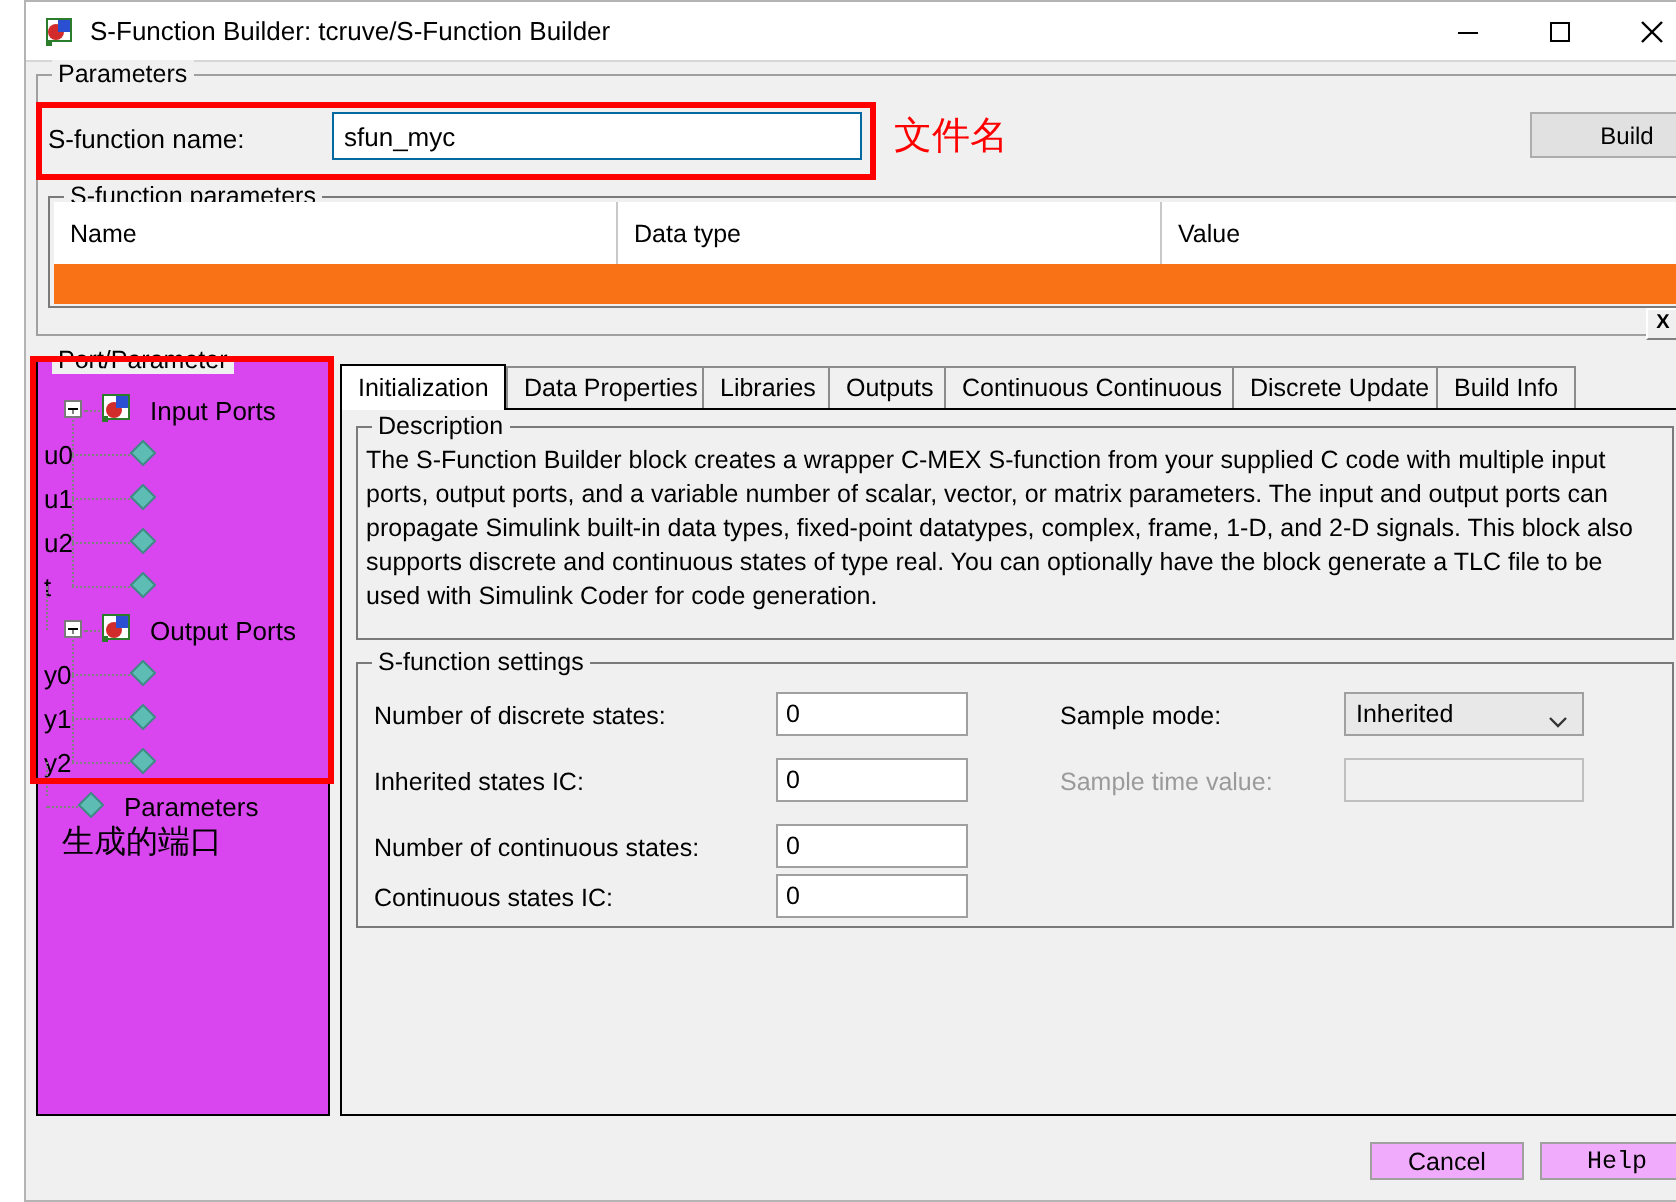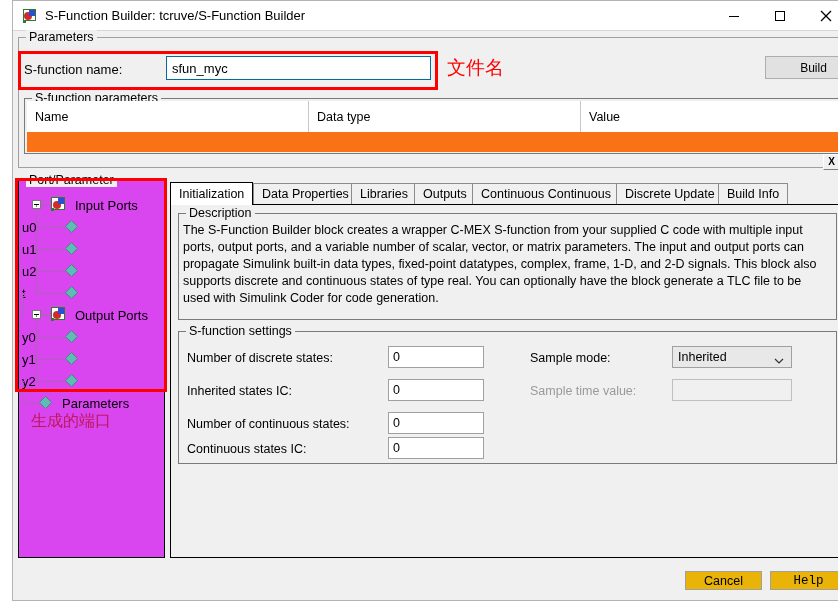--- a/index.html
+++ b/index.html
@@ -219,21 +219,21 @@
     border-top: 1px dotted #808080;
   }
   .dash-v {
     position: absolute;
     border-left: 1px dotted #808080;
   }
 
   .cn-annot-ports {
     position: absolute;
     left: 18px; top: 410px;
-    color: #be185d;
+    color: #000000;
     font-size: 16px;
     font-family: "DejaVu Sans", sans-serif;
     white-space: nowrap;
   }
 
   
   .tabstrip {
     position: absolute;
     left: 157px; top: 181px;
     width: 675px; height: 22px;
@@ -334,21 +334,21 @@
     width: 120px; height: 22px;
     background: #f0f0f0;
     border: 1px solid #c0c0c0;
     box-sizing: border-box;
   }
 
   
   .dlg-button {
     position: absolute;
     width: 77px; height: 19px;
-    background: #eab308;
+    background: #f0abfc;
     border: 1px solid #a0a0a0;
     box-sizing: border-box;
     font-family: "Liberation Sans", sans-serif;
     font-size: 12.5px;
     color: #000;
     cursor: default;
   }
   #btn-cancel { left: 672px; top: 570px; }
   #btn-help   { left: 757px; top: 570px; font-family: Liberation Mono, monospace; }
 

